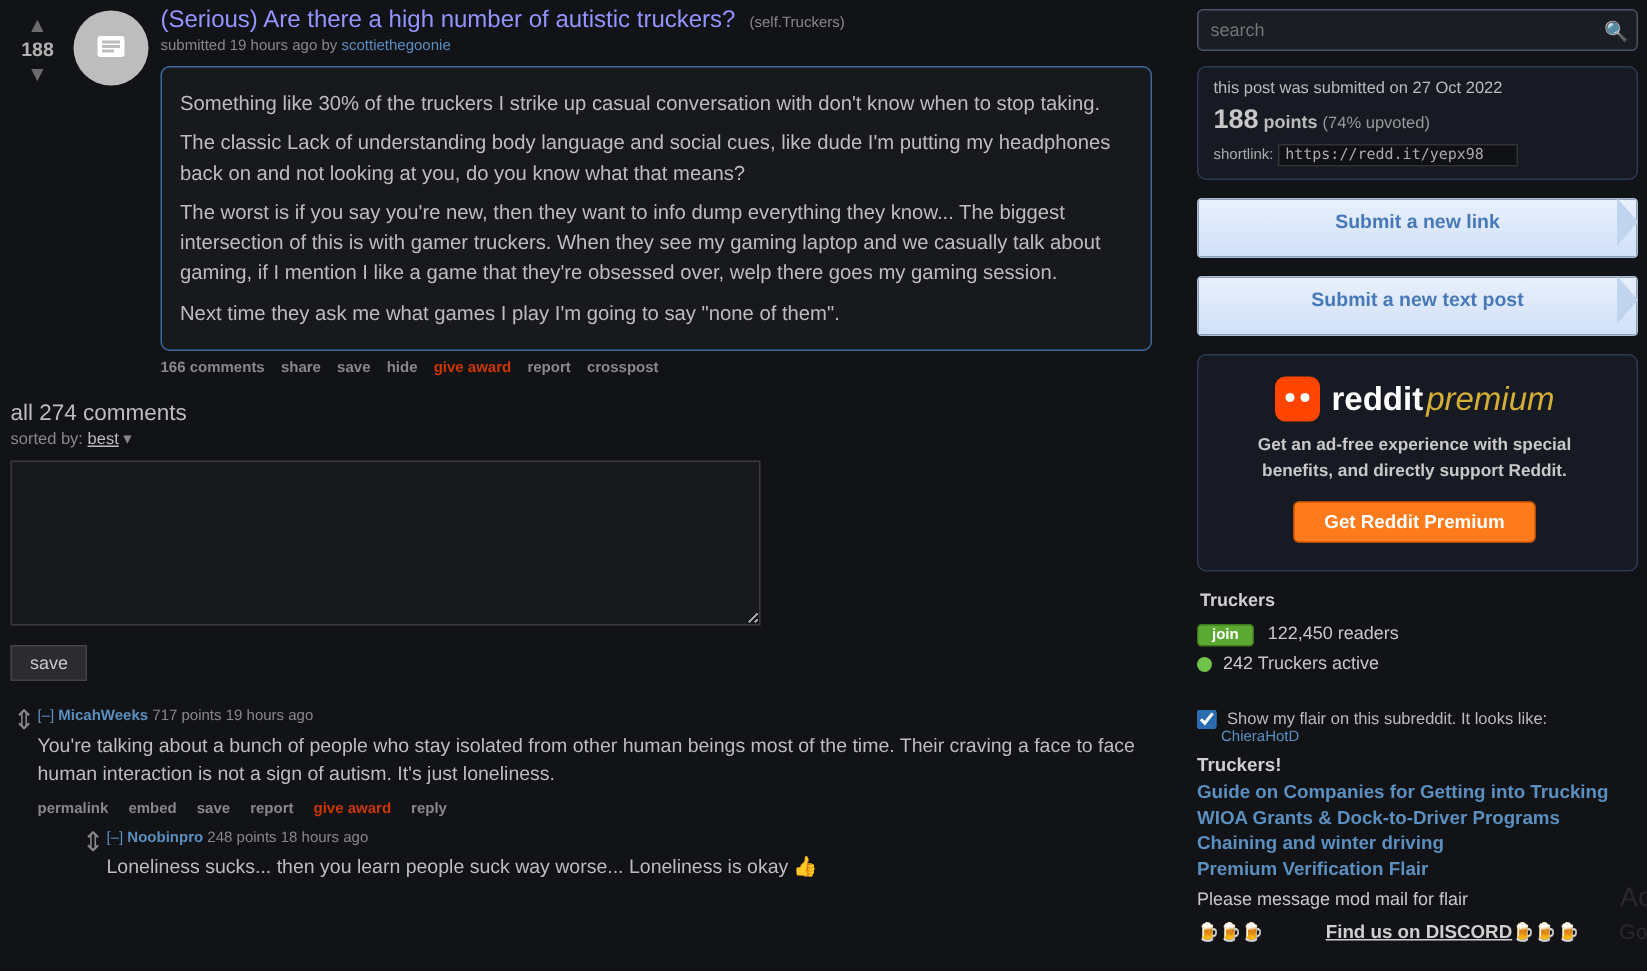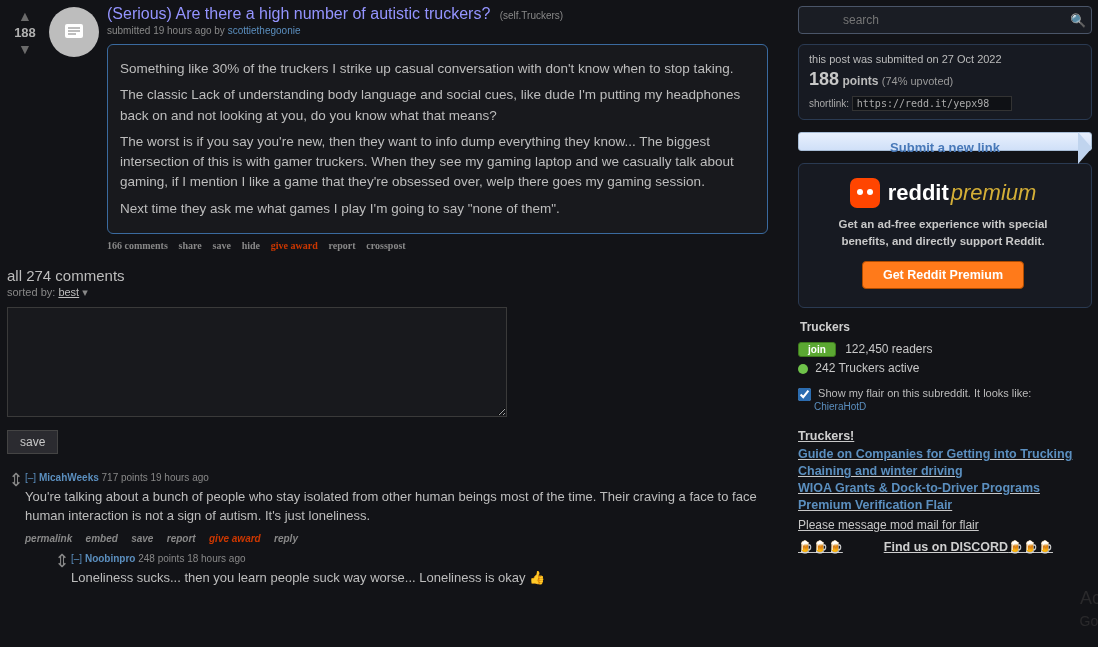--- a/index.html
+++ b/index.html
@@ -35,21 +35,21 @@
   .tagline { color: #888; font-size: 10px; margin-top: 2px; }
   .author { color: #5b8fbf; }
   .selftext {
     border: 1px solid #3a6a9f; border-radius: 6px;
     background: #18191d;
     margin: 8px 12px 6px 0; padding: 8px 12px;
     color: #bdbdbd; font-size: 13.5px; line-height: 1.5;
   }
   .selftext p { margin: 6px 0; }
   .flat-list { font-size: 10px; font-weight: bold; margin: 3px 0 8px 0; }
-  .flat-list span { color: #888; margin-right: 8px; cursor: pointer; font-family: Liberation Serif, serif; }
+  .flat-list span { color: #888; margin-right: 8px; cursor: pointer; }
   .flat-list .award { color: #cc3700; }
   .comments-header { color: #bdbdbd; font-size: 15px; margin: 8px 0 2px 2px; }
   .sort-line { color: #888; font-size: 11px; margin: 0 0 4px 2px; }
   .sort-line .sortval { color: #bdbdbd; text-decoration: underline; cursor: pointer; }
   .commentbox {
     border: 1px solid #3a3a3a; background: #18191d;
     width: 500px; height: 110px; margin: 4px 0 6px 2px;
   }
   .save-btn {
     background: #2b2b30; color: #c8c8c8; border: 1px solid #444;
@@ -58,30 +58,30 @@
   .box-help { float: right; font-size: 11px; margin-top: -22px; margin-right: 275px; }
   .box-help a { color: #5b8fbf; margin-left: 10px; }
   .comment { margin: 18px 0 0 2px; display: flex; }
   .comment.child { margin-left: 28px; margin-top: 8px; }
   .cvotes { width: 18px; display: flex; flex-direction: column; align-items: center; color: #888; font-size: 18px; line-height: 0.7; padding-top: 2px; cursor:pointer;}
   .cbody { flex: 1; }
   .chdr { font-size: 10px; color: #888; }
   .chdr .toggle { color: #5b8fbf; cursor: pointer; }
   .chdr .cauthor { color: #5b8fbf; font-weight: bold; }
   .ctext { color: #bdbdbd; font-size: 13px; margin: 5px 0 6px 0; line-height: 1.45; }
-  .clist span { font-size: 10px; font-weight: bold; color: #888; margin-right: 10px; cursor: pointer; font-style: italic; }
+  .clist span { font-size: 10px; font-weight: bold; color: #888; margin-right: 10px; cursor: pointer; }
   .clist .award { color: #cc3700; }
 
   .side {
     position: absolute; right: 0; top: 0;
     width: 300px; padding: 6px 6px 0 0;
   }
   .search-wrap {
     border: 1px solid #4a5568; background: #1a1d24; border-radius: 4px;
-    display: flex; align-items: center; height: 28px; margin-bottom: 10px; padding-left: 36px;
+    display: flex; align-items: center; height: 28px; margin-bottom: 10px;
   }
   .search-wrap input {
     flex: 1; background: transparent; border: none; color: #aaa;
     font-size: 12px; padding: 0 8px; outline: none;
   }
   .search-wrap .mag { width: 26px; text-align: center; color: #bbb; font-size: 13px; cursor: pointer; }
   .widget {
     border: 1px solid #2a3a52; border-radius: 6px;
     background: #171a22; padding: 8px 10px; margin-bottom: 12px;
   }
@@ -89,21 +89,21 @@
   .pts-line { margin: 4px 0 6px 0; }
   .pts-big { font-size: 18px; font-weight: bold; color: #c8c8c8; }
   .pts-lbl { font-size: 12px; font-weight: bold; color: #bbb; }
   .pts-pct { font-size: 11px; color: #999; }
   .shortlink { font-size: 10px; color: #aaa; }
   .shortlink input {
     background: #0f1115; border: 1px solid #333; color: #aaa;
     font-size: 10px; padding: 1px 4px; width: 160px; font-family: monospace;
   }
   .morelink {
-    display: block; height: 19px; line-height: 30px; text-align: center;
+    display: block; height: 40px; line-height: 30px; text-align: center;
     background: linear-gradient(#e8f0fd, #d0e0f8);
     border: 1px solid #a8bdd6; border-radius: 3px;
     color: #4778b8; font-weight: bold; font-size: 13px;
     margin-bottom: 12px; position: relative; cursor: pointer;
   }
   .morelink::after {
     content: ""; position: absolute; right: -1px; top: -1px;
     border-top: 16px solid transparent; border-bottom: 16px solid transparent;
     border-left: 14px solid #c0d4ee;
   }
@@ -125,26 +125,26 @@
     border: 1px solid #b04c00; border-radius: 4px;
     padding: 6px 20px; font-size: 12.5px; font-weight: bold; cursor: pointer;
   }
   .sub-title { color: #cfcfcf; font-size: 12px; font-weight: bold; margin: 4px 0 8px 2px; }
   .readers { color: #c8c8c8; font-size: 12px; margin: 4px 0; }
   .join-btn {
     display: inline-block; background: #5ba832; color: #fff;
     border: 1px solid #3e7a1e; border-radius: 3px;
     padding: 1px 9px; font-size: 10px; font-weight: bold; margin-right: 6px;
   }
-  .online { color: #c8c8c8; font-size: 12px; margin-bottom: 12px; }
+  .online { color: #c8c8c8; font-size: 12px; margin-bottom: 24px; }
   .green-dot { display:inline-block; width:10px; height:10px; background:#6fc24a; border-radius:50%; margin-right:4px; vertical-align:middle;}
   .flair-row { font-size: 11px; color: #bbb; }
   .flair-row input { vertical-align: middle; margin-right: 4px; accent-color:#2b6cb0; }
   .flair-name { color: #5b8fbf; font-size: 10px; margin-left: 16px; }
-  .side-links { margin-top: 17px; text-decoration: underline; }
+  .side-links { margin-top: 6px; }
   .side-links .hd { color: #cfcfcf; font-size: 12.5px; font-weight: bold; margin: 4px 0; }
   .side-links a { display: block; font-size: 12.5px; font-weight: bold; margin: 3px 0; }
   .plain { color: #c8c8c8; font-size: 12px; margin: 6px 0 8px 0;}
   .discord { color: #cfcfcf; font-size: 12.5px; font-weight: bold; text-decoration: underline; padding-left: 41px;}
   .beer { font-size:12px; }
   .watermark { position:absolute; right:-8px; bottom:38px; color:#413f3f; font-size:18px; opacity:0.5;}
   .watermark2 { position:absolute; right:-8px; bottom:18px; color:#413f3f; font-size:14px; opacity:0.5;}
 </style>
 </head>
 <body>
@@ -250,20 +250,21 @@
       <span class="pts-lbl">points</span>
       <span class="pts-pct">(74% upvoted)</span>
     </div>
     <div class="shortlink">
       <span>shortlink:</span>
       <input type="text" value="https://redd.it/yepx98" style="">
     </div>
   </div>
 
   <a class="morelink">Submit a new link</a>
+  <a class="morelink">Submit a new text post</a>
 
   <div class="widget premium">
     <div class="premium-logo">
       <span class="snoo"></span>
       <span class="premium-word">
         <span>reddit</span><span class="gold">premium</span>
       </span>
     </div>
     <div class="premium-sub">Get an ad-free experience with special benefits, and directly support Reddit.</div>
     <a class="premium-btn">Get Reddit Premium</a>
@@ -280,22 +281,22 @@
   </div>
   <div class="flair-row">
     <input type="checkbox" checked="" style="">
     <span>Show my flair on this subreddit. It looks like:</span>
     <div class="flair-name">ChieraHotD</div>
   </div>
 
   <div class="side-links">
     <div class="hd">Truckers!</div>
     <a>Guide on Companies for Getting into Trucking</a>
+    <a>WIOA Grants &amp; Dock-to-Driver Programs</a>
     <a>Chaining and winter driving</a>
-    <a>WIOA Grants &amp; Dock-to-Driver Programs</a>
     <a>Premium Verification Flair</a>
     <div class="plain">Please message mod mail for flair</div>
     <div>
       <span class="beer">🍺🍺🍺</span><span class="discord">Find us on DISCORD</span><span class="beer">🍺🍺🍺</span>
     </div>
   </div>
 </div>
 
 <div class="watermark">Act</div>
 <div class="watermark2">Go t</div>

